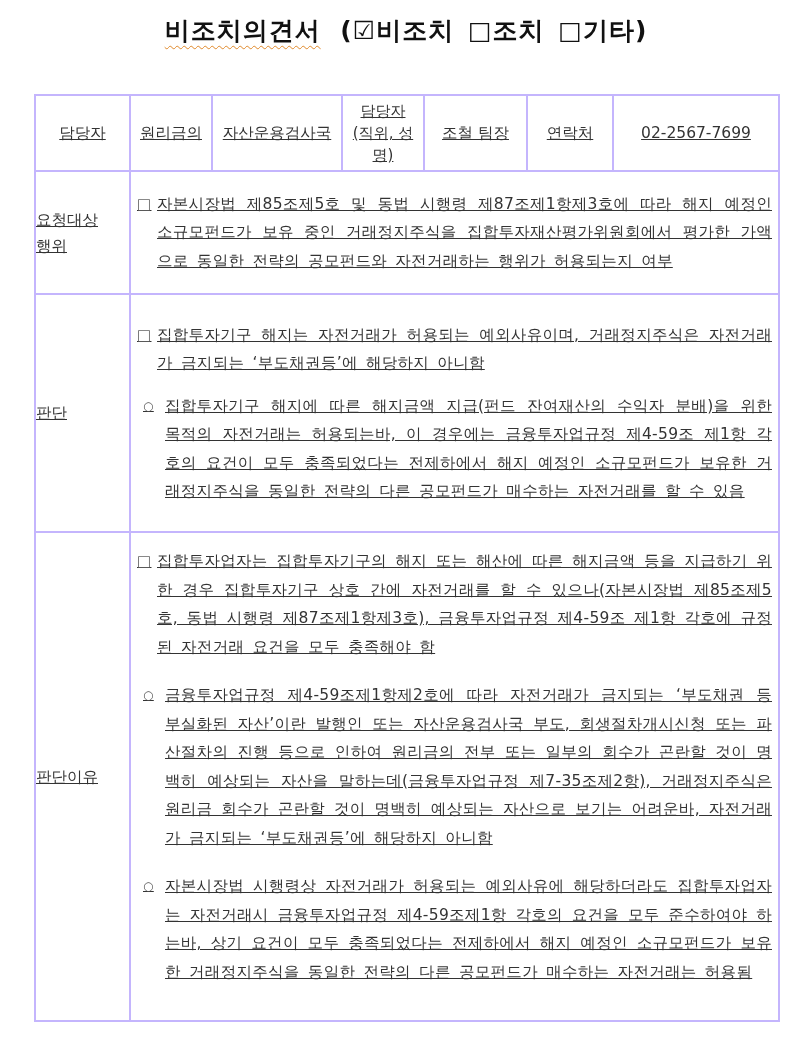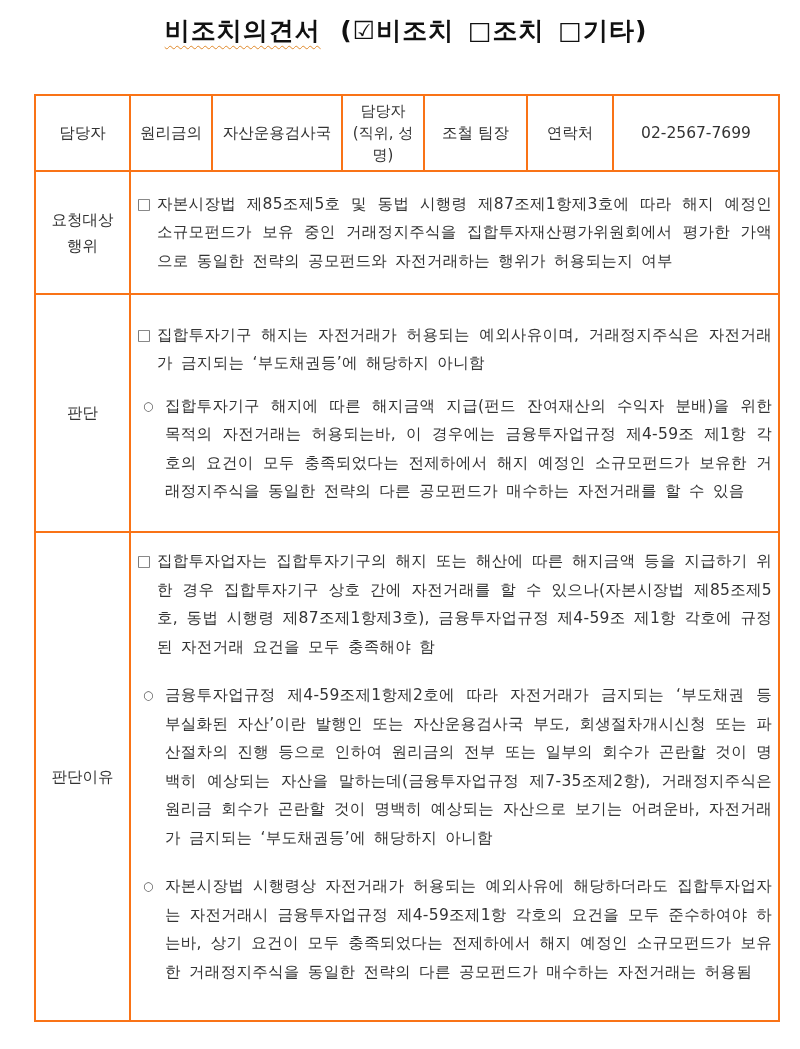--- a/index.html
+++ b/index.html
@@ -17,26 +17,26 @@
     text-underline-offset: 6px;
   }
   .title .opt { margin-left: 4px; }
   .title .box { font-weight: normal; }
 
   table.doc {
     position: absolute; left: 34px; top: 94px; width: 744px;
     border-collapse: collapse; table-layout: fixed;
   }
   table.doc td {
-    border: 2px solid #f97316; padding: 0; vertical-align: middle;
-    font-size: 15.5px; color: #333;
+    border: 2px solid #c4b5fd; padding: 0; vertical-align: middle;
+    font-size: 15.5px; color: #333; text-decoration: underline;
   }
   .hdr td { height: 74px; text-align: center; }
   .hdr td.two { font-size: 15px; line-height: 22px; }
-  .label { text-align: center; line-height: 26px; font-size: 16px; }
+  .label { text-align: left; line-height: 26px; font-size: 16px; }
   .content { padding: 10px 6px 10px 6px !important; text-align: justify; }
   .para { line-height: 28.5px; letter-spacing: 0.3px; word-spacing: 3px; text-align: justify; }
   .sq-item { display: flex; }
   .sq-item .mark { flex: 0 0 auto; width: 20px; font-size: 15px; line-height: 28.5px; color: #666; }
   .sq-item .txt { flex: 1; }
   .ci-item { display: flex; margin-top: 14px; }
   .ci-item .mark { flex: 0 0 auto; width: 22px; padding-left: 6px; font-size: 12px; line-height: 28.5px; color: #555; }
   .ci-item .txt { flex: 1; }
   .gap-lg { margin-top: 20px; }
 </style>

